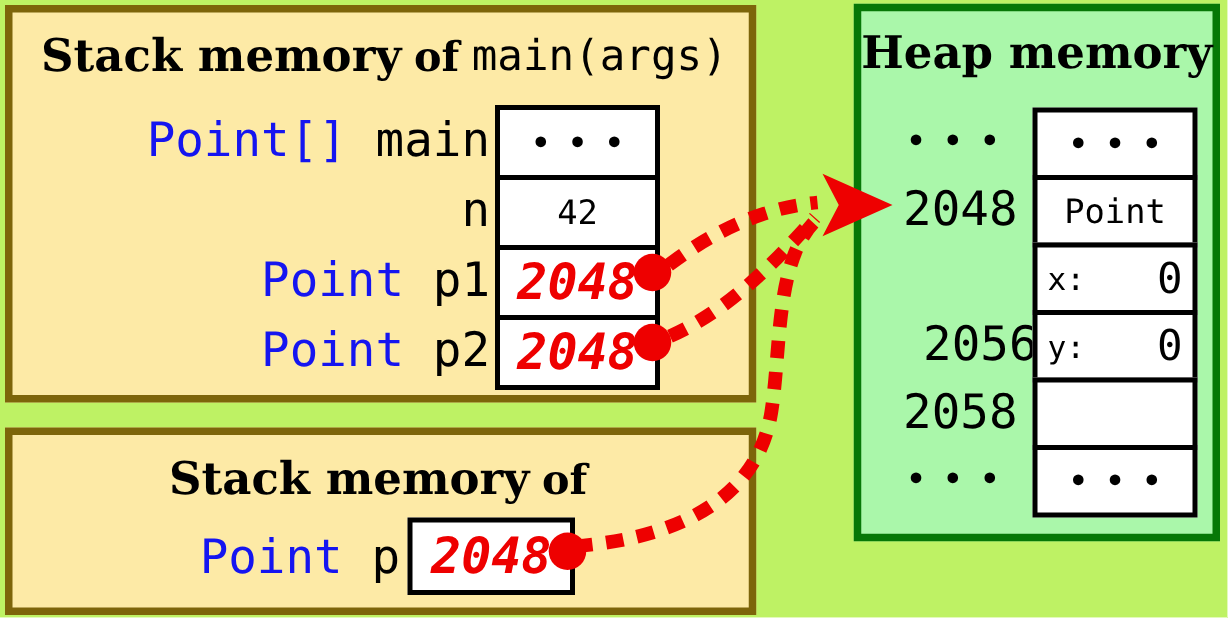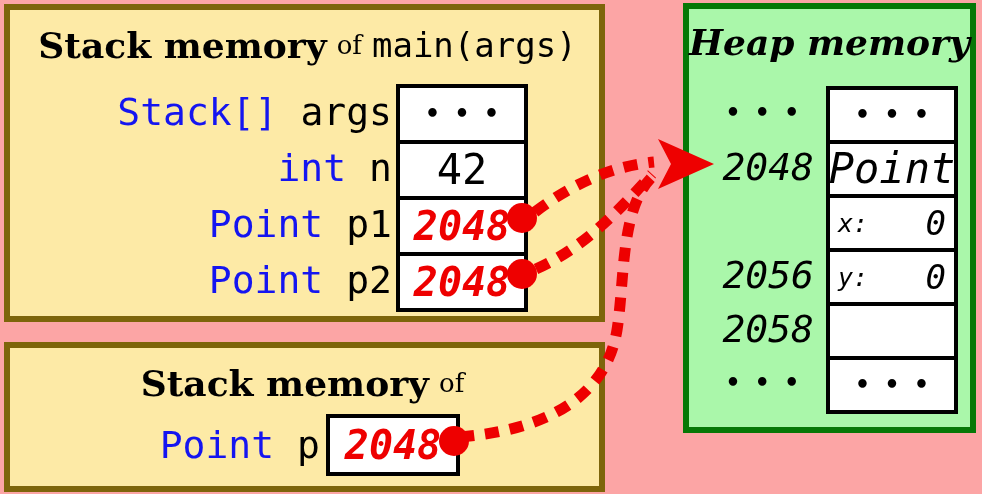--- a/index.html
+++ b/index.html
@@ -1,40 +1,40 @@
 <!DOCTYPE html>
 <html style="--tan: #fdeaa6; --olive: #7d650a; --green-bg: #aaf7aa; --green-border: #067806; --blue: #1515f0; --red: #ee0000; --ink: #000000; --cell: #ffffff;"><head>
 <meta charset="utf-8">
 <style>
   :root{
     --tan:#fdeaa6; --olive:#7d650a; --green-bg:#aaf7aa; --green-border:#067806;
     --blue:#1515f0; --red:#ee0000; --ink:#000000; --cell:#ffffff;
   }
   html,body{margin:0;padding:0;background:#ffffff;}
-  .canvas{position:relative;width:982px;height:494px;background:#fca5a5;overflow:hidden;
+  .canvas{position:relative;width:982px;height:494px;background:#bef264;overflow:hidden;
           font-family:"DejaVu Sans Mono",monospace;}
   .frame{position:absolute;box-sizing:border-box;}
   .frame.stack{background:var(--tan);border:6px solid var(--olive);}
   .frame.heap{background:var(--green-bg);border:6px solid var(--green-border);}
   .box-title{position:absolute;display:flex;align-items:center;justify-content:center;
              white-space:nowrap;line-height:1;}
   .t-bold{font-family:"DejaVu Serif",serif;font-weight:bold;font-size:36px;color:var(--ink);}
-  .t-of{font-family:"DejaVu Serif",serif;font-size:26px;color:var(--ink);margin:0 10px;}
+  .t-of{font-family:"DejaVu Serif",serif;font-size:33px;color:var(--ink);margin:0 10px;font-weight:bold;}
   .t-code{font-family:"DejaVu Sans Mono",monospace;font-size:34px;color:var(--ink);}
   .var-row{position:absolute;display:flex;align-items:center;justify-content:flex-end;
            white-space:nowrap;line-height:1;}
   .v-type{font-size:38px;color:var(--blue);margin-right:23px;}
   .v-name{font-size:38px;color:var(--ink);}
   .cellcol{position:absolute;}
   .cell{box-sizing:border-box;width:132px;border:4px solid var(--ink);background:var(--cell);
         display:flex;align-items:center;justify-content:center;line-height:1;}
   .cell + .cell{margin-top:-4px;}
   .cell.main-c{height:60px;}
   .cell.heap-c{height:58px;}
-  .plainval{font-size:42px;color:var(--ink);}
+  .plainval{font-size:27px;color:var(--ink);}
   .refval{font-size:40px;color:var(--red);font-weight:bold;font-style:italic;}
   .dots{font-size:24px;font-weight:bold;letter-spacing:15px;padding-left:15px;color:var(--ink);}
   .addr-row{position:absolute;display:flex;align-items:center;justify-content:flex-end;
             font-size:38px;color:var(--ink);line-height:1;}
   .fieldcell{justify-content:space-between;padding:0 8px;}
   .f-label{font-size:25px;color:var(--ink);}
   .f-val{font-size:34px;color:var(--ink);}
   svg.arrows{position:absolute;left:0;top:0;z-index:5;pointer-events:none;}
   svg.arrows path{stroke:var(--red);stroke-width:11;fill:none;stroke-dasharray:14 11;}
   svg.arrows circle{fill:var(--red);}
@@ -46,25 +46,24 @@
 <div class="canvas">
 
   <div class="frame stack" style="left:4px;top:4px;width:601px;height:318px;">
     <div class="box-title" style="left:6px;top:8px;width:583px;height:54px;">
       <span class="t-bold">Stack memory</span>
       <span class="t-of">of</span>
       <span class="t-code">main(args)</span>
     </div>
 
     <div class="var-row" style="left:6px;top:74px;width:376px;height:56px;">
-      <span class="v-type">Stack[]</span>
-      <span class="v-name">args</span>
+      <span class="v-type">Point[]</span>
+      <span class="v-name">main</span>
     </div>
     <div class="var-row" style="left:6px;top:130px;width:376px;height:56px;">
-      <span class="v-type">int</span>
       <span class="v-name">n</span>
     </div>
     <div class="var-row" style="left:6px;top:186px;width:376px;height:56px;">
       <span class="v-type">Point</span>
       <span class="v-name">p1</span>
     </div>
     <div class="var-row" style="left:6px;top:242px;width:376px;height:56px;">
       <span class="v-type">Point</span>
       <span class="v-name">p2</span>
     </div>
@@ -94,32 +93,32 @@
       <span class="v-type">Point</span>
       <span class="v-name">p</span>
     </div>
     <div class="cellcol" style="left:316px;top:66px;">
       <div class="cell main-c" style="width:134px;height:62px;">
         <span class="refval">2048</span>
       </div>
     </div>
   </div>
 
-  <div class="frame heap" style="left:683px;top:3px;width:293px;height:430px;font-style:italic;">
+  <div class="frame heap" style="left:683px;top:3px;width:293px;height:430px;">
     <div class="box-title" style="left:6px;top:7px;width:269px;height:52px;">
       <span class="t-bold">Heap memory</span>
     </div>
 
     <div class="addr-row" style="left:12px;top:77px;width:113px;height:54px;">
       <span class="dots">•••</span>
     </div>
     <div class="addr-row" style="left:12px;top:131px;width:113px;height:54px;">
       <span>2048</span>
     </div>
-    <div class="addr-row" style="left:12px;top:239px;width:113px;height:54px;">
+    <div class="addr-row" style="left:28px;top:239px;width:113px;height:54px;">
       <span>2056</span>
     </div>
     <div class="addr-row" style="left:12px;top:293px;width:113px;height:54px;">
       <span>2058</span>
     </div>
     <div class="addr-row" style="left:12px;top:347px;width:113px;height:54px;">
       <span class="dots">•••</span>
     </div>
 
     <div class="cellcol" style="left:137px;top:77px;">

